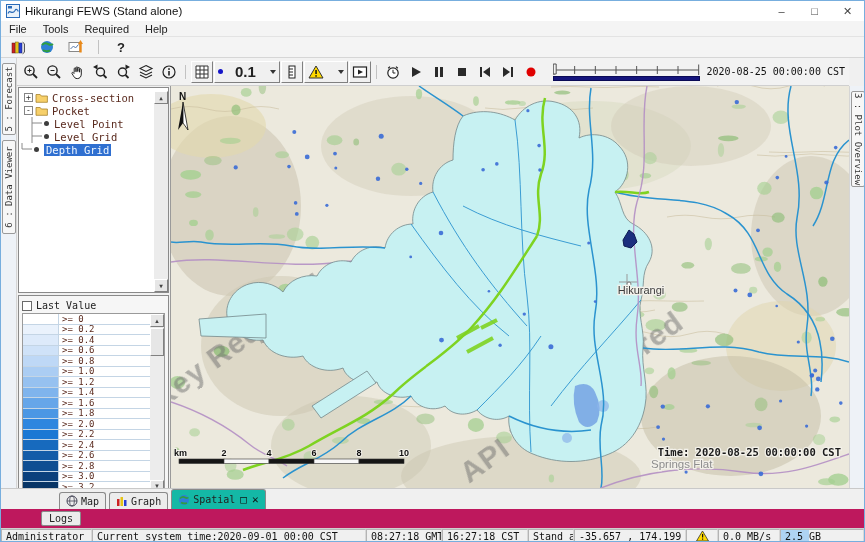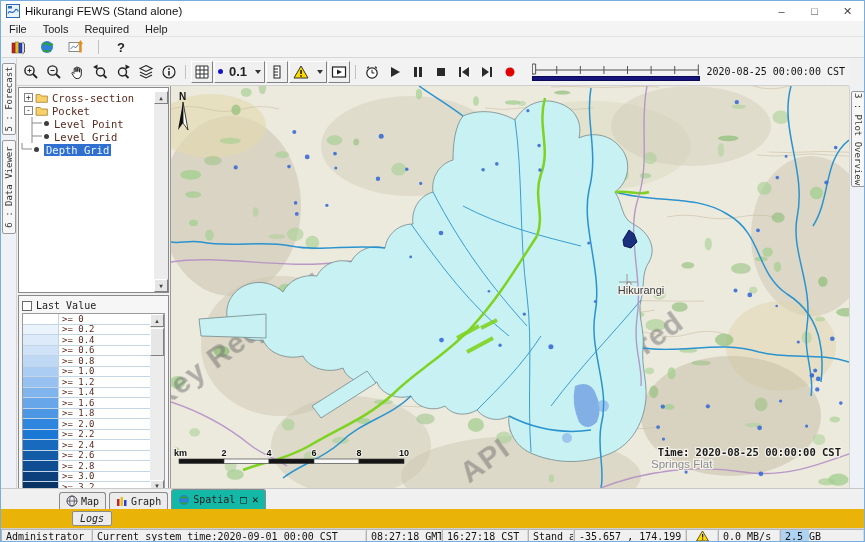--- a/index.html
+++ b/index.html
@@ -32,21 +32,21 @@
   font-family:"DejaVu Sans Mono", monospace; color:#333; }
 .vtab-l span { transform:translate(-50%,-50%) rotate(-90deg); }
 .vtab-r span { transform:translate(-50%,-50%) rotate(90deg); }
 
 .main-col { width:832px; display:flex; flex-direction:column; flex:none; }
 
 
 .map-toolbar { height:28px; background:#f2f2f2; border-bottom:1px solid #cfcfcf; display:flex; align-items:center; padding:0 3px; gap:1px; flex:none; }
 .icon-btn { width:22px; height:22px; display:flex; align-items:center; justify-content:center; background:transparent; border:1px solid transparent; flex:none; padding:0; }
 .raised { background:#f0f0f0; border:1px solid; border-color:#ffffff #808080 #808080 #ffffff; }
-.interval-btn { height:22px; display:flex; align-items:center; gap:6px; padding:0 3px; font-size:13px; font-weight:bold; color:#222; flex:none; }
+.interval-btn { height:22px; display:flex; align-items:center; gap:12px; padding:0 3px; font-size:15px; font-weight:bold; color:#222; flex:none; }
 .blue-dot { width:5px; height:5px; border-radius:50%; background:#1515c8; display:inline-block; }
 .caret { width:0; height:0; border-left:3px solid transparent; border-right:3px solid transparent; border-top:4px solid #333; display:inline-block; margin-left:2px; }
 .timeline { flex:1; margin:0 6px 0 10px; display:flex; flex-direction:column; justify-content:center; }
 .tl-ticks { width:100%; height:13px; display:block; }
 .tl-bar { height:5px; background:#14147c; border:1px solid #0a0a55; margin-top:1px; }
 .tl-datetime { font-family:"DejaVu Sans Mono", monospace; font-size:10px; color:#111; white-space:nowrap; margin-right:1px; flex:none;text-align:right; }
 
 
 .panels { display:flex; height:402px; flex:none; }
 .left-panel { width:154px; background:#f0f0f0; border-right:1px solid #9a9a9a; display:flex; flex-direction:column; flex:none; }
@@ -72,21 +72,21 @@
 .legend-label { flex:1; padding-left:3px; display:flex; align-items:center; }
 
 .map-wrap { width:678px; height:402px; position:relative; flex:none; }
 .map-svg { width:100%; height:100%; display:block; }
 
 
 .bottom-tabs { height:21px; background:#f0f0f0; border-top:1px solid #c9c9c9; display:flex; align-items:flex-end; padding-left:58px; gap:3px; flex:none; }
 .btab { height:17px; display:flex; align-items:center; gap:3px; padding:0 6px; border:1px solid #8a8a8a; border-bottom:none; border-radius:3px 3px 0 0; background:#ececec; font-family:"DejaVu Sans Mono", monospace; font-size:10px; color:#222; }
 .btab.active { height:20px; background:#14b8a6;margin-top:22px; }
 .tab-glyph { font-size:11px; font-weight:bold; color:#111; margin-left:2px; }
-.logs-row { height:19px; background:#eab308; display:flex; align-items:center; padding-left:71px; flex:none;font-style:italic; }
+.logs-row { height:19px; background:#be185d; display:flex; align-items:center; padding-left:40px; flex:none; }
 .logs-tab { border:1px solid #8a8a8a; background:#ececec; font-family:"DejaVu Sans Mono", monospace; font-size:10px; color:#222; padding:1px 7px; border-radius:2px; }
 
 
 .statusbar { height:15px; background:#f0f0f0; border-top:1px solid #cfcfcf; display:flex; font-family:"DejaVu Sans Mono", monospace; font-size:10px; color:#111; flex:none; }
 .seg { border:1px solid #b4b4b4; border-right-color:#d8d8d8; display:flex; align-items:center; padding:0 4px; white-space:nowrap; overflow:hidden; flex:none; }
 .mem-seg { position:relative; flex:1; }
 .mem-fill { position:absolute; left:0; top:0; bottom:0; width:34%; background:#aed3f2; }
 .mem-text { position:relative; }
 </style>
 </head>

